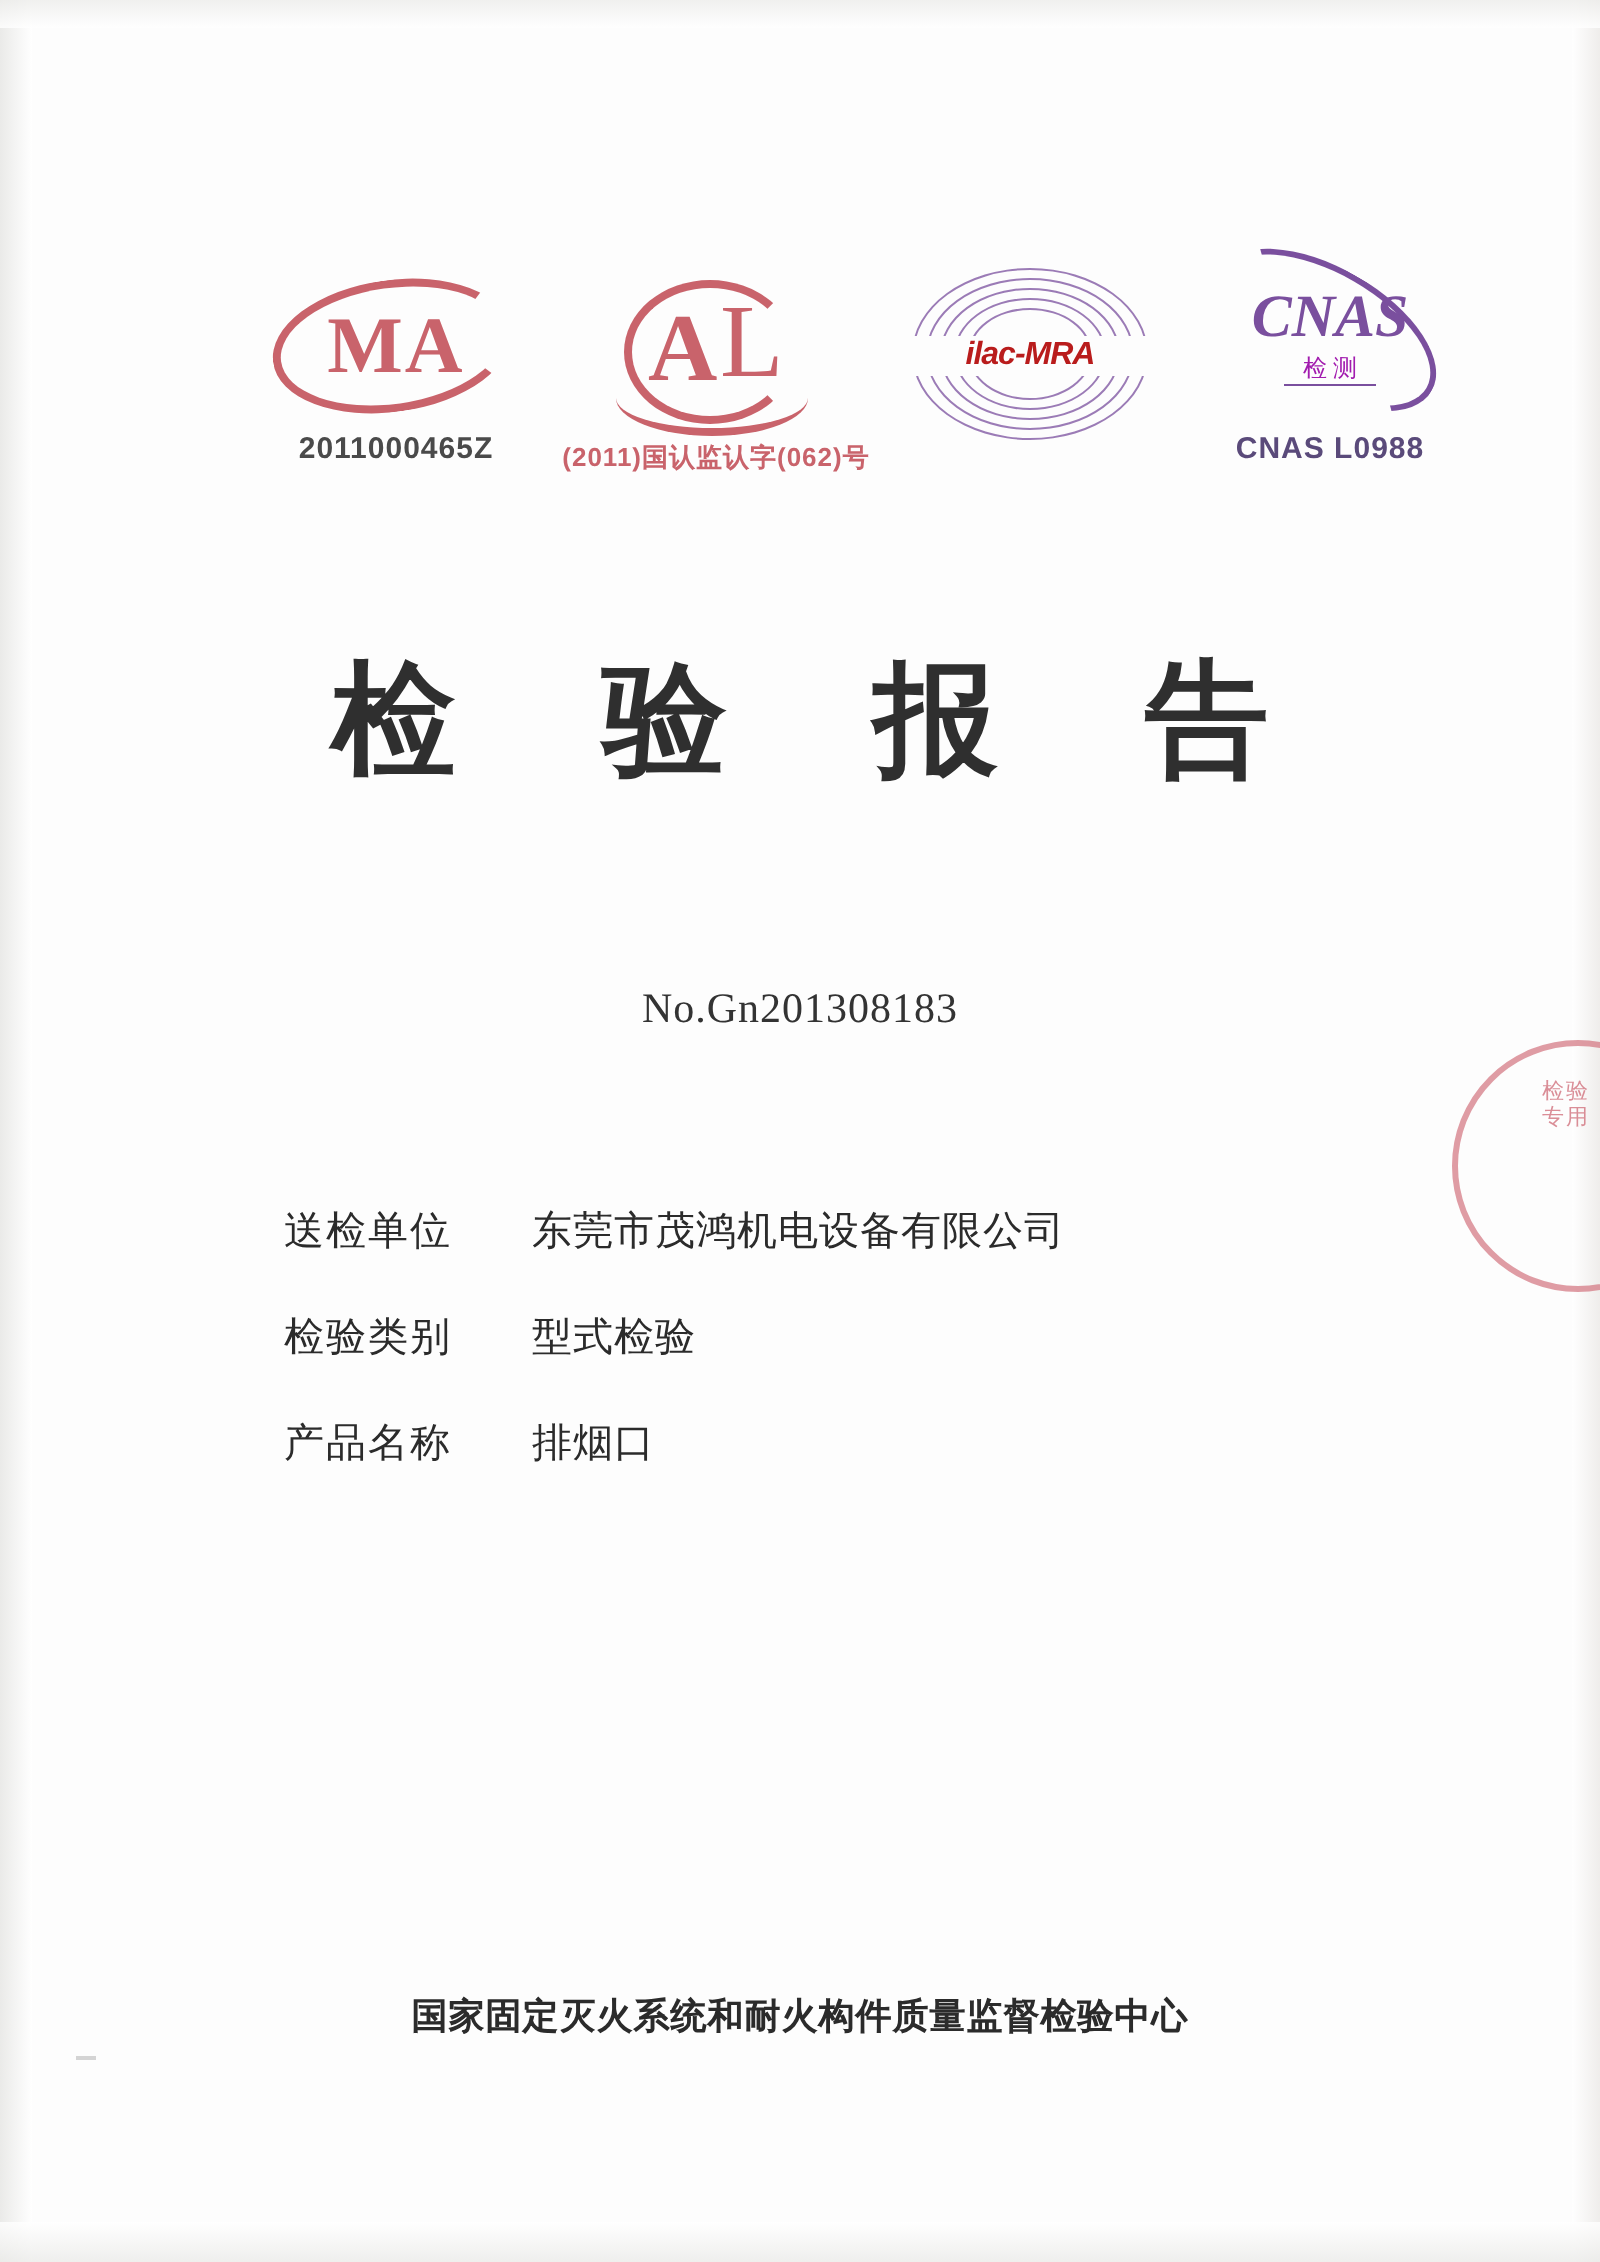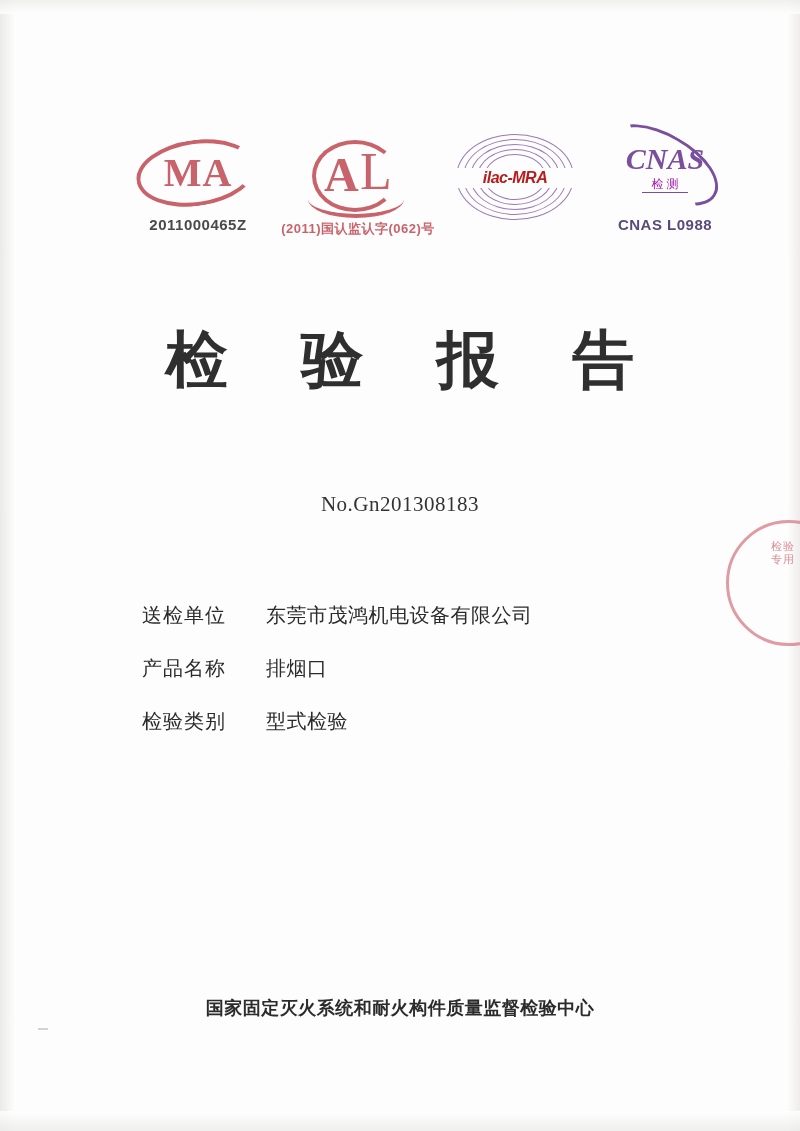--- a/index.html
+++ b/index.html
@@ -405,27 +405,27 @@
   <div class="doc-title">检 验 报 告</div>
 
   <div class="report-no">No.Gn201308183</div>
 
   <div class="fields">
     <div class="field-row">
       <div class="field-label">送检单位</div>
       <div class="field-value">东莞市茂鸿机电设备有限公司</div>
     </div>
     <div class="field-row">
+      <div class="field-label">检验类别</div>
+      <div class="field-value">型式检验</div>
+    </div>
+    <div class="field-row">
       <div class="field-label">产品名称</div>
       <div class="field-value">排烟口</div>
     </div>
-    <div class="field-row">
-      <div class="field-label">检验类别</div>
-      <div class="field-value">型式检验</div>
-    </div>
   </div>
 
   <div class="seal"></div>
   <div class="seal-text">检验专用</div>
 
   <div class="footer-org">国家固定灭火系统和耐火构件质量监督检验中心</div>
 
   <div class="speck"></div>
 </div>
 

